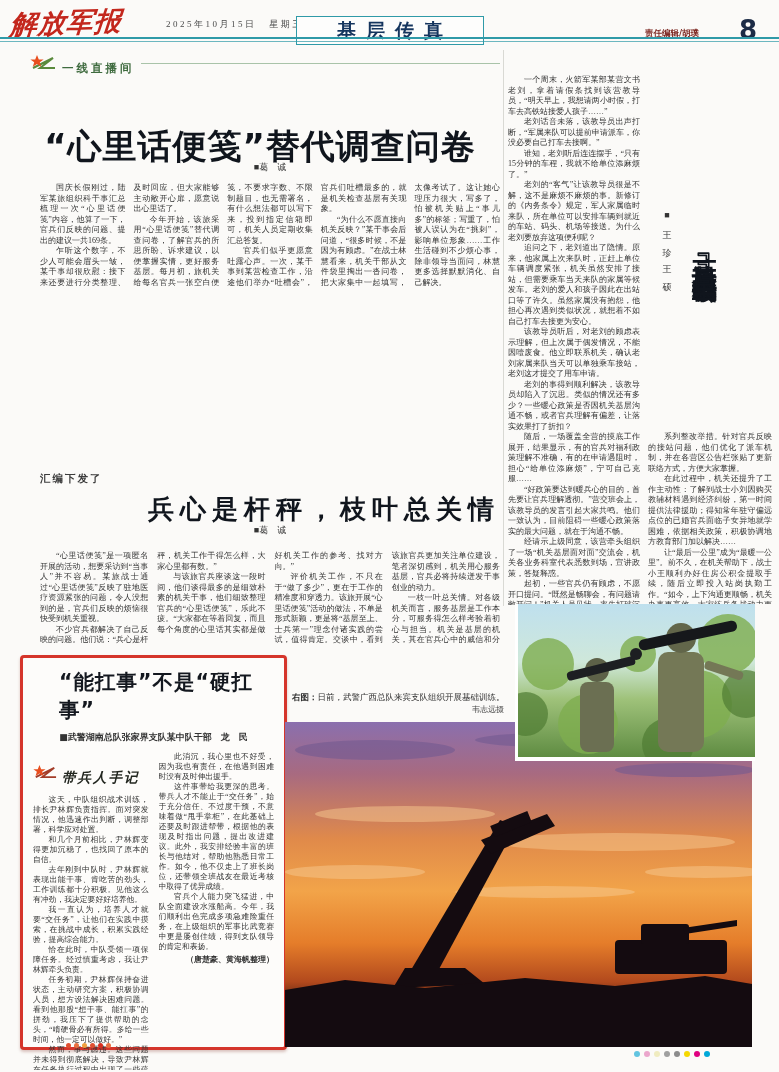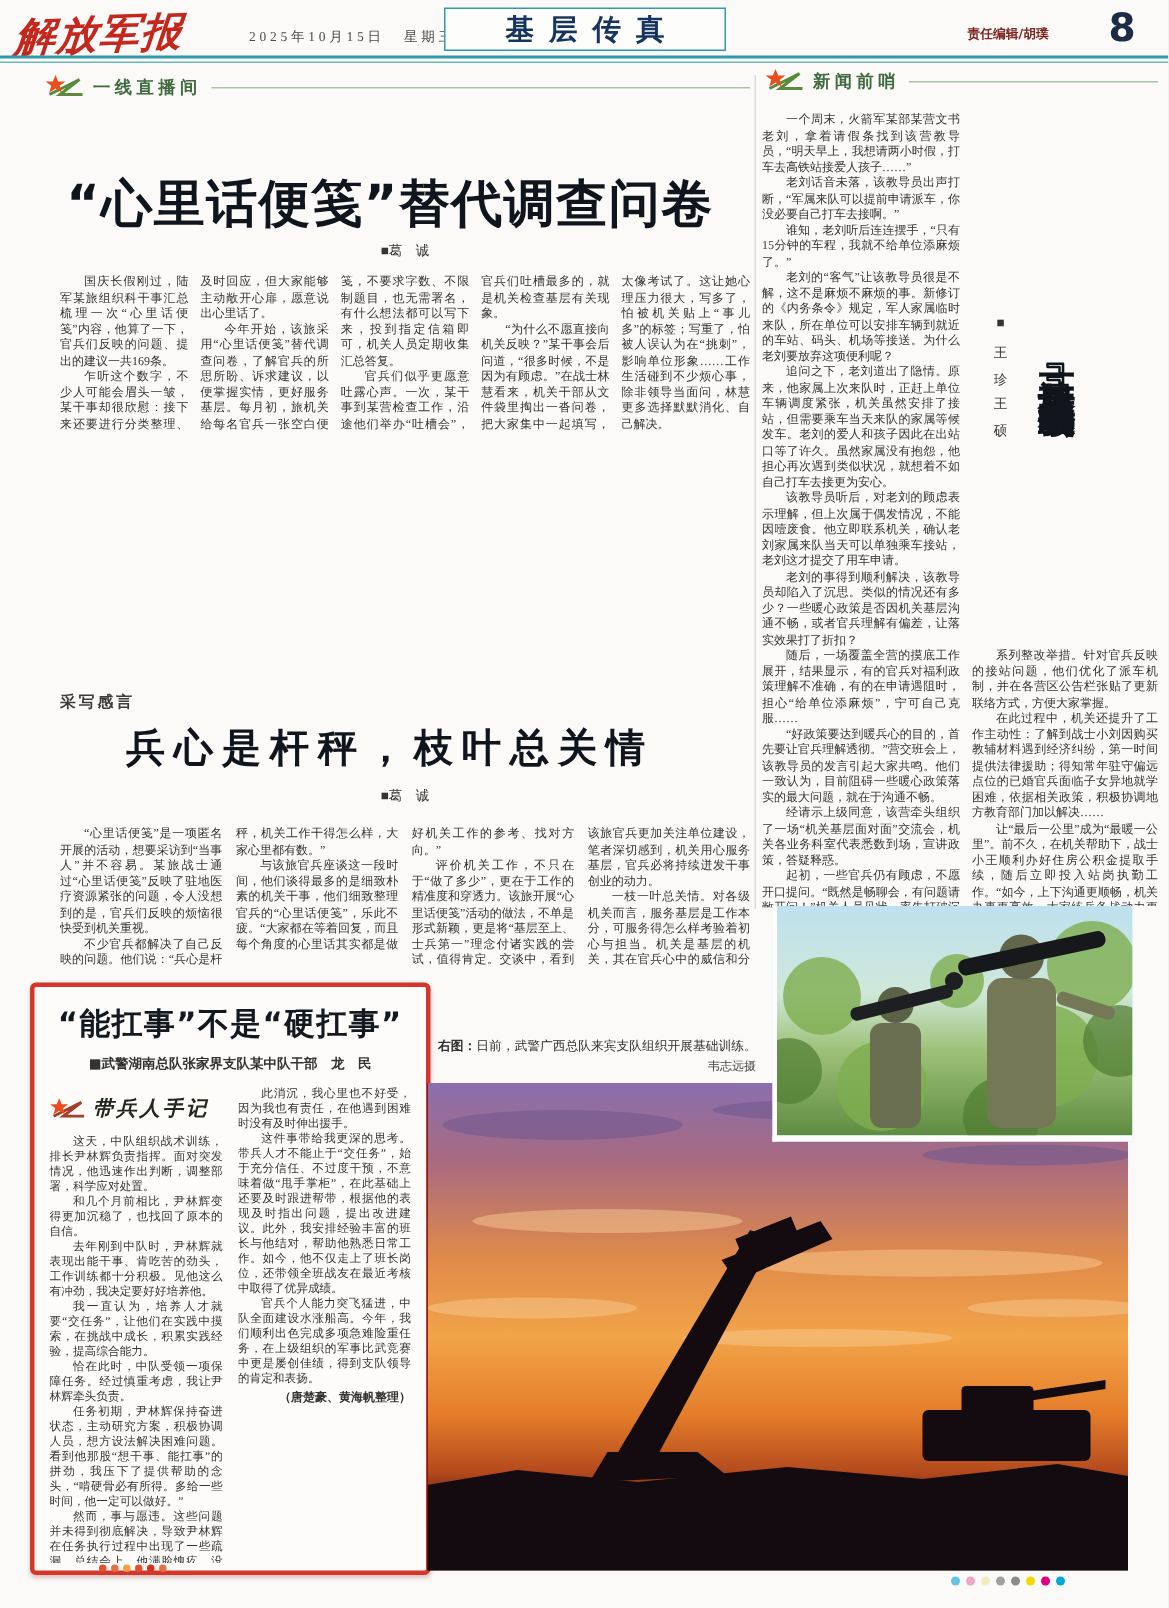--- a/index.html
+++ b/index.html
@@ -1,19 +1,19 @@
 <!DOCTYPE html>
 <html><head>
 <meta charset="utf-8">
 <style>
   html,body{margin:0;padding:0;background:#e9e7e2;}
   #page{position:relative;width:779px;height:1072px;background:#fbfaf8;overflow:hidden;
         font-family:"Liberation Serif",serif;color:#2d2d2d;}
   .abs{position:absolute;}
-  .sans{font-family:"DejaVu Sans","Liberation Sans",sans-serif;}
+  .sans{font-family:"DejaVu Sans","Liberation Sans",sans-serif;margin-top:11px;}
   
   #masthead{left:10px;top:5px;font-size:27px;font-weight:bold;font-style:italic;color:#c3271d;
             transform:rotate(-2deg) skewX(-7deg);letter-spacing:1px;font-family:"DejaVu Serif",serif;}
   #date{left:166px;top:18px;font-size:9px;color:#4a4a4a;letter-spacing:2.5px;}
   #section-box{left:296px;top:5px;width:186px;height:27px;border:1.5px solid #2f9aa8;background:#fdfdfc;
                display:flex;align-items:center;justify-content:center;}
   #section-box span{font-size:19px;font-weight:bold;color:#15355e;letter-spacing:10px;text-indent:10px;}
   #editor{left:645px;top:17px;font-size:8.5px;color:#7c2620;font-weight:bold;}
   #pagenum{left:739px;top:4px;font-size:26px;font-weight:bold;color:#1c2b46;}
   .rule-teal-a{left:0;top:37px;width:779px;height:2px;background:#2f9aa8;}
@@ -26,29 +26,29 @@
   #a1-kicker{left:40px;top:95px;width:460px;text-align:center;font-size:13px;font-weight:bold;color:#1d2430;}
   #a1-title{left:20px;top:113px;width:480px;text-align:center;font-size:34px;font-weight:bold;
             color:#10151d;letter-spacing:1px;}
   .byline{font-size:9px;color:#333;}
   #a1-byline{left:40px;top:161px;width:460px;text-align:center;}
   .bodytxt{font-size:8px;line-height:10.5px;text-align:justify;color:#333;}
   .bodytxt p{margin:0;text-indent:2em;}
   #a1-body{left:40px;top:183px;width:460px;height:268px;column-count:5;column-gap:8px;overflow:hidden;}
   
   #a2-label{left:40px;top:461px;font-size:10.5px;font-weight:bold;color:#3c3c3c;letter-spacing:2px;}
-  #a2-title{left:20px;top:481px;width:480px;text-align:center;font-size:26px;font-weight:bold;
+  #a2-title{left:20px;top:481px;width:480px;text-align:right;font-size:26px;font-weight:bold;
             color:#10151d;letter-spacing:6px;}
   #a2-byline{left:40px;top:524px;width:460px;text-align:center;}
   #a2-body{left:40px;top:551px;width:460px;height:98px;column-count:4;column-gap:9px;overflow:hidden;}
   .vdivider{left:503px;top:50px;width:1px;height:556px;background:#d9d9d4;}
   
   #redbox{left:20px;top:655px;width:261px;height:389px;border:3.5px solid #d5352b;border-radius:4px;
           background:#fdfcfa;box-shadow:0 2px 3px rgba(120,30,20,.25);}
-  #a3-title{margin-top:10px;text-align:center;font-size:20.5px;font-weight:bold;color:#14181f;letter-spacing:1px;}
+  #a3-title{margin-top:10px;text-align:left;font-size:20.5px;font-weight:bold;color:#14181f;letter-spacing:1px;padding-left:36px;}
   #a3-byline{text-align:center;font-size:9px;font-weight:bold;color:#333;margin-top:7px;}
   #a3-cols{display:flex;gap:10px;padding:8px 10px 0 10px;}
   .a3col{width:119px;height:318px;overflow:hidden;}
   #a3-label{font-size:13.5px;font-weight:bold;color:#22261f;letter-spacing:2px;}
   #a3-labelwrap{display:flex;align-items:center;gap:5px;margin:6px 0 8px 0;font-style:italic;}
   #a3-credit{text-align:right;font-weight:bold;font-size:8px;margin-top:3px;}
   .minidots{left:66px;top:1043px;display:flex;gap:3px;}
   .minidots i{width:5px;height:5px;border-radius:50%;display:block;}
   
   #captions{left:292px;top:692px;width:218px;font-size:8.5px;line-height:11px;color:#2f2f2f;}
@@ -100,21 +100,21 @@
   <div class="abs sans" id="a1-title">“心里话便笺”替代调查问卷</div>
   <div class="abs byline" id="a1-byline">■葛　诚</div>
   <div class="abs bodytxt" id="a1-body">
       <p>国庆长假刚过，陆军某旅组织科干事汇总梳理一次“心里话便笺”内容，他算了一下，官兵们反映的问题、提出的建议一共169条。</p>
       <p>乍听这个数字，不少人可能会眉头一皱，某干事却很欣慰：接下来还要进行分类整理、及时回应，但大家能够主动敞开心扉，愿意说出心里话了。</p>
       <p>今年开始，该旅采用“心里话便笺”替代调查问卷，了解官兵的所思所盼、诉求建议，以便掌握实情，更好服务基层。每月初，旅机关给每名官兵一张空白便笺，不要求字数、不限制题目，也无需署名，有什么想法都可以写下来，投到指定信箱即可，机关人员定期收集汇总答复。</p>
       <p>官兵们似乎更愿意吐露心声。一次，某干事到某营检查工作，沿途他们举办“吐槽会”，官兵们吐槽最多的，就是机关检查基层有关现象。</p>
       <p>“为什么不愿直接向机关反映？”某干事会后问道，“很多时候，不是因为有顾虑。”在战士林慧看来，机关干部从文件袋里掏出一沓问卷，把大家集中一起填写，太像考试了。这让她心理压力很大，写多了，怕被机关贴上“事儿多”的标签；写重了，怕被人误认为在“挑刺”，影响单位形象……工作生活碰到不少烦心事，除非领导当面问，林慧更多选择默默消化、自己解决。</p>
     </div>
 
-  <div class="abs sans" id="a2-label">采写感言</div>
+  <div class="abs sans" id="a2-label">汇编下发了</div>
   <div class="abs sans" id="a2-title">兵心是杆秤，枝叶总关情</div>
   <div class="abs byline" id="a2-byline">■葛　诚</div>
   <div class="abs bodytxt" id="a2-body">
       <p>“心里话便笺”是一项匿名开展的活动，想要采访到“当事人”并不容易。某旅战士通过“心里话便笺”反映了驻地医疗资源紧张的问题，令人没想到的是，官兵们反映的烦恼很快受到机关重视。</p>
       <p>不少官兵都解决了自己反映的问题。他们说：“兵心是杆秤，机关工作干得怎么样，大家心里都有数。”</p>
       <p>与该旅官兵座谈这一段时间，他们谈得最多的是细致朴素的机关干事，他们细致整理官兵的“心里话便笺”，乐此不疲。“大家都在等着回复，而且每个角度的心里话其实都是做好机关工作的参考、找对方向。”</p>
       <p>评价机关工作，不只在于“做了多少”，更在于工作的精准度和穿透力。该旅开展“心里话便笺”活动的做法，不单是形式新颖，更是将“基层至上、士兵第一”理念付诸实践的尝试，值得肯定。交谈中，看到该旅官兵更加关注单位建设，笔者深切感到，机关用心服务基层，官兵必将持续迸发干事创业的动力。</p>
       <p>一枝一叶总关情。对各级机关而言，服务基层是工作本分，可服务得怎么样考验着初心与担当。机关是基层的机关，其在官兵心中的威信和分量，单靠严管管不出来，层层加压更会适得其反。只有机关把基层装在心里，官兵才会把机关当成“靠山”，群众的智慧与活力才会不断涌流。可以想见，如果每个单位的机关，都经得起基层官兵心中那杆秤的称量，那这个单位的建设肯定会越来越好，强军事业的根基也会越筑越实。</p>
     </div>
 
@@ -165,28 +165,20 @@
     <div>
       <span class="cap-label sans">右图：</span><span>日前，武警广西总队来宾支队组织开展基础训练。</span>
     </div>
     <div class="cap-credit">韦志远摄</div>
     <div style="margin-top:6px;">
       <span class="cap-label sans">下图：</span><span>近日，陆军某部防空分队开展导弹装填作业。</span>
     </div>
     <div class="cap-credit">杨和平摄</div>
   </div>
 
-  <div class="abs label-row" id="a4-labelrow">
-    <svg class="icon-star" width="26" height="16" viewBox="0 0 26 16">
-      <path d="M3 13 L23 3 L10 13 L25 13" stroke="#5a8a3c" stroke-width="2" fill="none"></path>
-      <polygon points="7,0 8.8,4.4 13.6,4.4 9.8,7.2 11.2,11.8 7,9 2.8,11.8 4.2,7.2 0.4,4.4 5.2,4.4" fill="#e84e1e"></polygon>
-    </svg>
-    <span class="label-green sans">新闻前哨</span>
-    <span class="hairline"></span>
-  </div>
   <div class="abs bodytxt" id="a4-col1">
       <p>一个周末，火箭军某部某营文书老刘，拿着请假条找到该营教导员，“明天早上，我想请两小时假，打车去高铁站接爱人孩子……”</p>
       <p>老刘话音未落，该教导员出声打断，“军属来队可以提前申请派车，你没必要自己打车去接啊。”</p>
       <p>谁知，老刘听后连连摆手，“只有15分钟的车程，我就不给单位添麻烦了。”</p>
       <p>老刘的“客气”让该教导员很是不解，这不是麻烦不麻烦的事。新修订的《内务条令》规定，军人家属临时来队，所在单位可以安排车辆到就近的车站、码头、机场等接送。为什么老刘要放弃这项便利呢？</p>
       <p>追问之下，老刘道出了隐情。原来，他家属上次来队时，正赶上单位车辆调度紧张，机关虽然安排了接站，但需要乘车当天来队的家属等候发车。老刘的爱人和孩子因此在出站口等了许久。虽然家属没有抱怨，他担心再次遇到类似状况，就想着不如自己打车去接更为安心。</p>
       <p>该教导员听后，对老刘的顾虑表示理解，但上次属于偶发情况，不能因噎废食。他立即联系机关，确认老刘家属来队当天可以单独乘车接站，老刘这才提交了用车申请。</p>
       <p>老刘的事得到顺利解决，该教导员却陷入了沉思。类似的情况还有多少？一些暖心政策是否因机关基层沟通不畅，或者官兵理解有偏差，让落实效果打了折扣？</p>
       <p>随后，一场覆盖全营的摸底工作展开，结果显示，有的官兵对福利政策理解不准确，有的在申请遇阻时，担心“给单位添麻烦”，宁可自己克服……</p>
       <p>“好政策要达到暖兵心的目的，首先要让官兵理解透彻。”营交班会上，该教导员的发言引起大家共鸣。他们一致认为，目前阻碍一些暖心政策落实的最大问题，就在于沟通不畅。</p>

